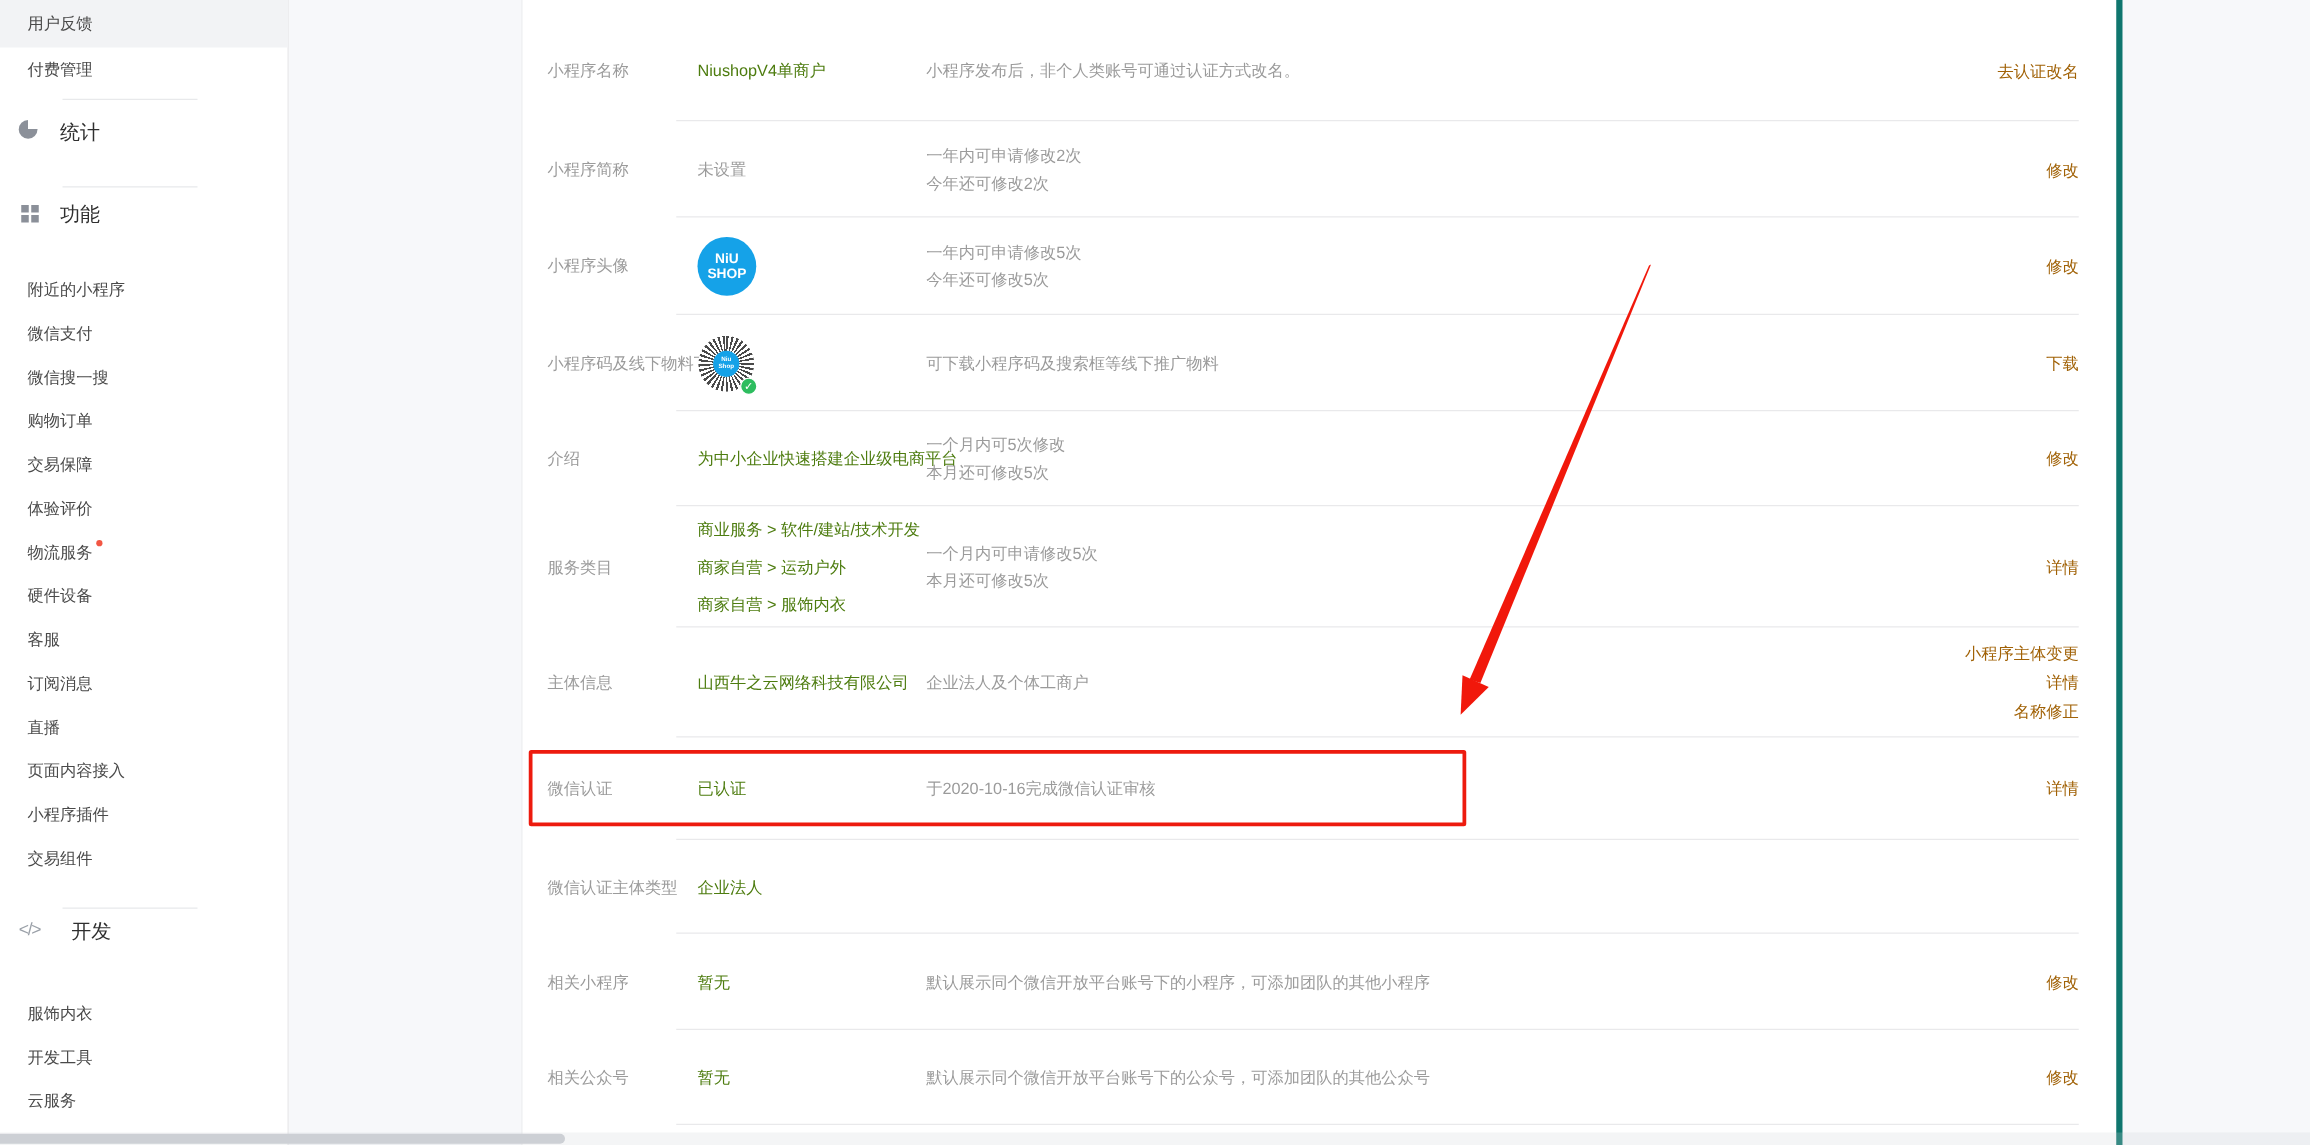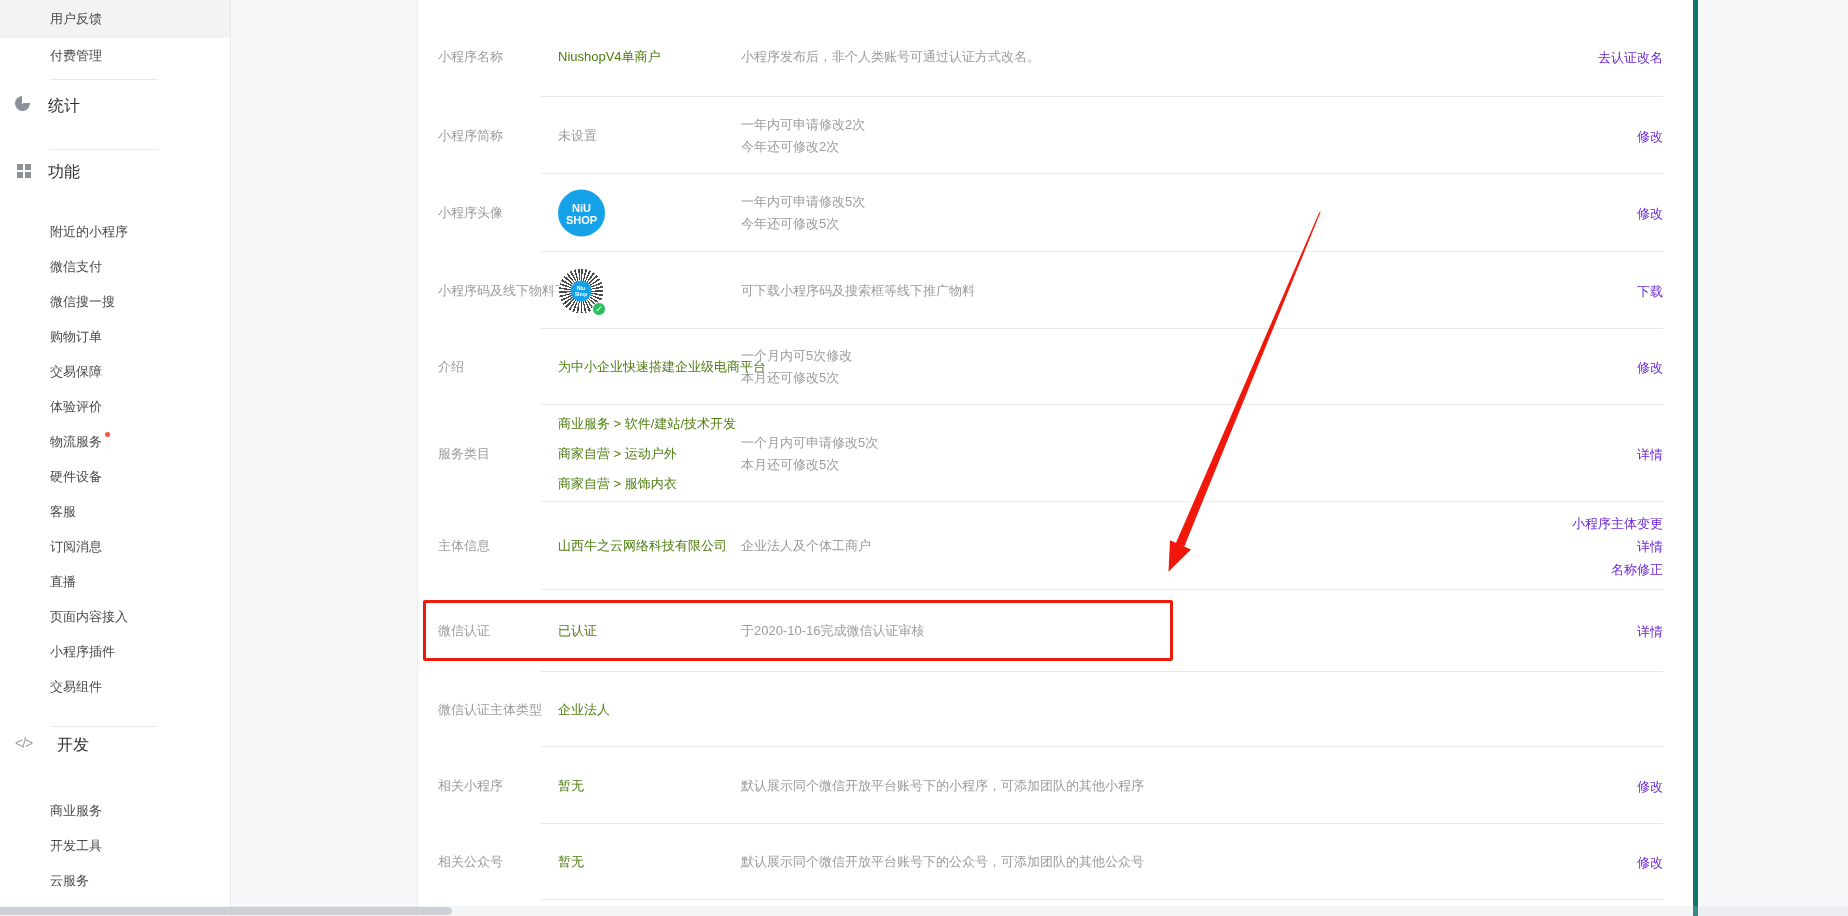--- a/index.html
+++ b/index.html
@@ -7,21 +7,21 @@
   body {
     font-family:"Liberation Sans","DejaVu Sans",sans-serif;
     background:#f7f8fa; color:#353535; position:relative;
   }
   
   .sidebar{
     position:absolute; left:0; top:0; width:231px; height:916px;
     background:#ffffff; border-right:1px solid #e7e8ea; z-index:2;
   }
   .side-item{
-    height:35px; line-height:35px; padding-left:50px;
+    height:35px; line-height:35px; padding-left:22px;
     font-size:13px; color:#4a4a4a; cursor:pointer; white-space:nowrap;
   }
   .side-item.active{ height:38px; line-height:38px; background:#f2f3f5; }
   .side-divider{ height:1px; background:#e8e9eb; margin:6px 0 0 50px; width:108px; }
   .section-title{
     display:flex; align-items:flex-start; height:40px; margin-top:16px;
     padding-left:15px; font-size:16px; color:#2f2f2f; cursor:pointer;
   }
   .section-title .ttl{ margin-left:18px; }
   .section-title.dev{ margin-top:8px; }
@@ -57,21 +57,21 @@
   .cell-label{ position:absolute; left:20px; top:50%; transform:translateY(-50%);
     font-size:13px; color:#9b9b9b; white-space:nowrap; }
   .cell-value{ position:absolute; left:140px; top:50%; transform:translateY(-50%);
     font-size:13px; color:#4d7c0f; white-space:nowrap; }
   .cell-value.muted{ color:#9b9b9b; }
   .cell-value.lines{ line-height:30px; }
   .cell-desc{ position:absolute; left:323px; top:50%; transform:translateY(-50%);
     font-size:13px; color:#9b9b9b; line-height:22px; white-space:nowrap; }
   .cell-actions{ position:absolute; right:30px; top:50%; transform:translateY(-50%);
     font-size:13px; text-align:right; line-height:23px; white-space:nowrap; }
-  .link{ color:#6d28d9; cursor:pointer; }
+  .link{ color:#a16207; cursor:pointer; }
   .row1-pad .cell-label,.row1-pad .cell-value,.row1-pad .cell-desc{ margin-top:8px; }
   .row1-pad .cell-actions{ margin-top:8px; }
   
   .avatar{
     width:47px; height:47px; border-radius:50%; background:#15a2e8; color:#fff;
     display:flex; flex-direction:column; align-items:center; justify-content:center;
     font-weight:bold; position:absolute; left:140px; top:50%; transform:translateY(-50%);
   }
   .avatar .a1{ font-size:11px; line-height:12px; }
   .avatar .a2{ font-size:11px; line-height:12px; }
@@ -146,21 +146,21 @@
     <div class="side-item">小程序插件</div>
     <div class="side-item">交易组件</div>
   </div>
   <div class="side-divider divider-after-group"></div>
 
   <div class="section-title dev">
     <span class="code-icon">&lt;/&gt;</span>
     <span class="ttl">开发</span>
   </div>
   <div class="side-list dev-list">
-    <div class="side-item">商业服务</div>
+    <div class="side-item">服饰内衣</div>
     <div class="side-item">开发工具</div>
     <div class="side-item">云服务</div>
   </div>
 </div>
 
 <div class="card">
 
   <div class="row row1-pad" style="height:97px">
     <div class="cell-label">小程序名称</div>
     <div class="cell-value">NiushopV4单商户</div>

